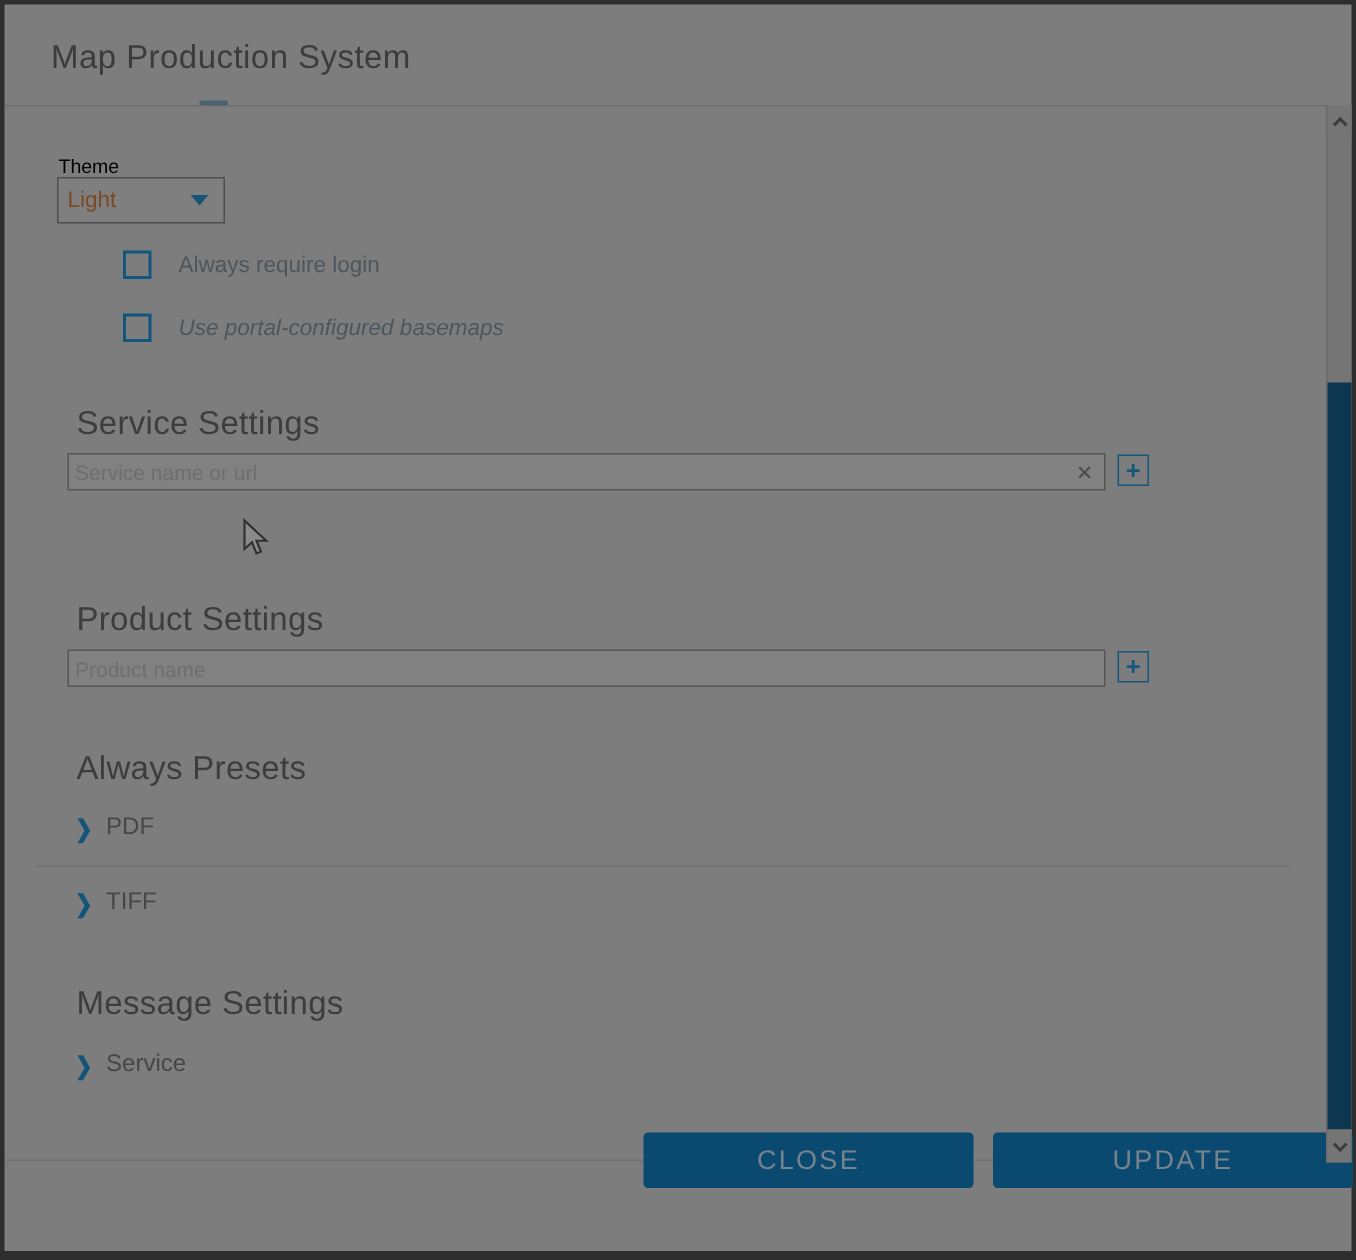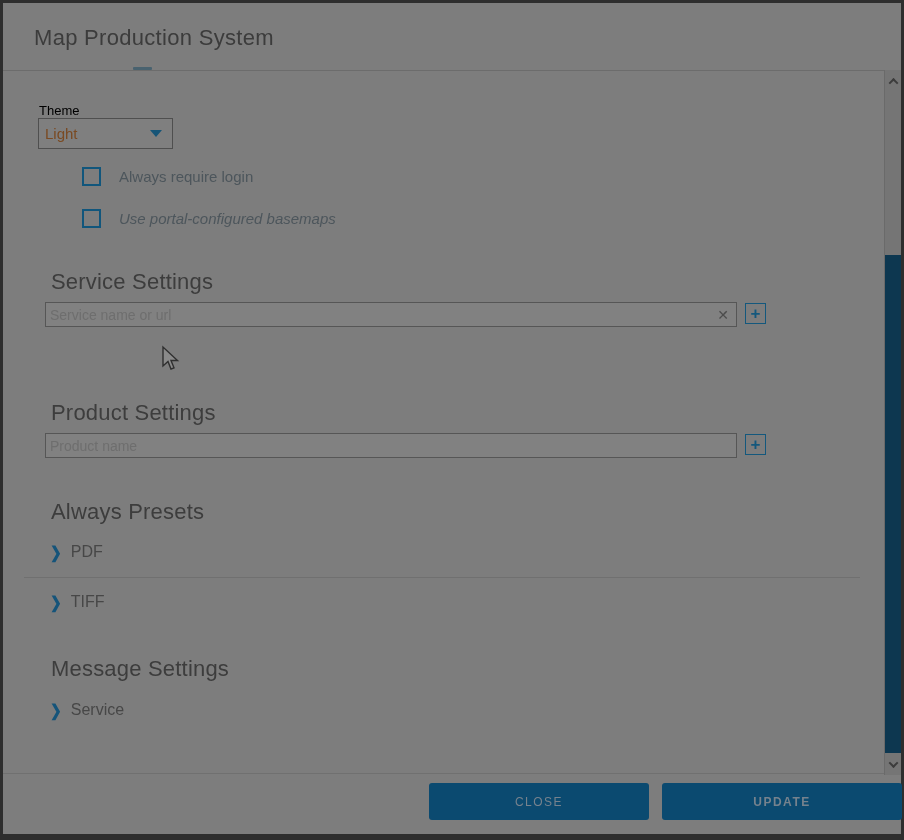--- a/index.html
+++ b/index.html
@@ -25,21 +25,21 @@
   .scroll-remnant {
     position:absolute; left:130px; top:64px; width:19px; height:3px;
     background:#49626f; border-radius:1px;
   }
   
   .field-label {
     position:absolute; left:36px; top:100px;
     font-size:13px; color:#000000;
   }
   .theme-select {
-    position:absolute; left:35px; top:115px; width:135px; height:31px;
+    position:absolute; left:35px; top:115px; width:112px; height:31px;
     border:1px solid #4f4f4f; background:#7f7f7f;
     display:flex; align-items:center; justify-content:space-between;
     padding:0 10px 0 6px; cursor:default;
   }
   .theme-select .value { font-size:15px; color:#7a4a22; }
   .caret-down {
     width:0; height:0; border-left:6px solid transparent;
     border-right:6px solid transparent; border-top:7px solid #175577;
   }
   
@@ -100,26 +100,26 @@
   }
   .expander .exp-label { font-size:16px; color:#474747; }
   .row-divider {
     position:absolute; left:21px; top:574px; width:836px; height:1px; background:#707070;
   }
   
   .footer-divider {
     position:absolute; left:0; top:770px; width:898px; height:1px; background:#707070;
   }
   .footer-btn {
-    position:absolute; top:780px; height:37px; border:none; border-radius:3px;
+    position:absolute; top:752px; height:37px; border:none; border-radius:3px;
     background:#0b4a70; color:#76828d; font-family:"Liberation Sans", sans-serif;
-    font-size:12px; letter-spacing:1.5px; cursor:default;
+    font-size:18px; letter-spacing:1.5px; cursor:default;
   }
   .btn-close  { left:426px; width:220px; }
-  .btn-update { left:659px; width:240px;font-weight:bold; }
+  .btn-update { left:659px; width:240px; }
   
   .scrollbar {
     position:absolute; left:881px; top:67px; width:17px; height:705px;
     background:#757575; border-left:1px solid #6a6a6a;
   }
   .sb-arrow {
     position:absolute; left:0; width:16px; height:22px; background:#757575;
     display:flex; align-items:center; justify-content:center;
   }
   .sb-up { top:0; }

